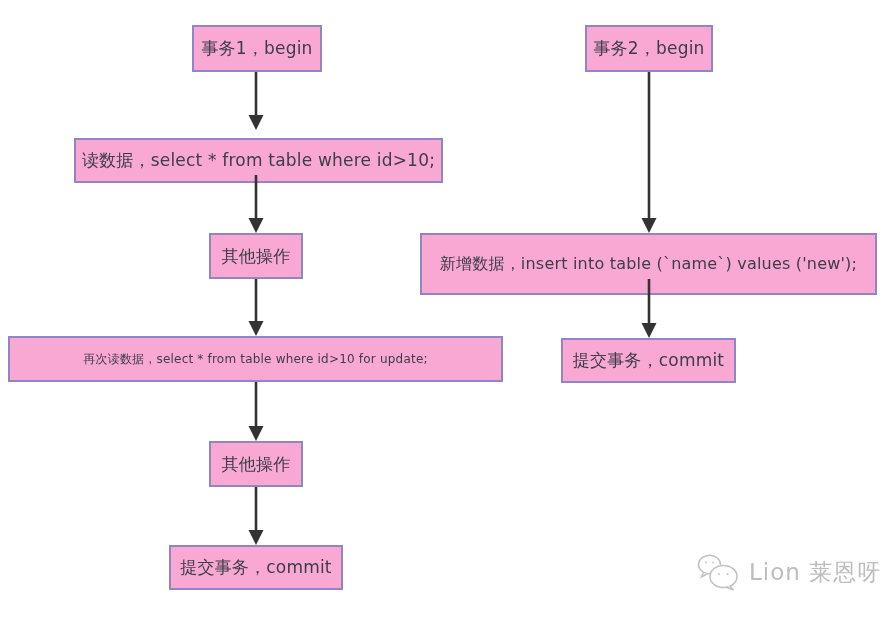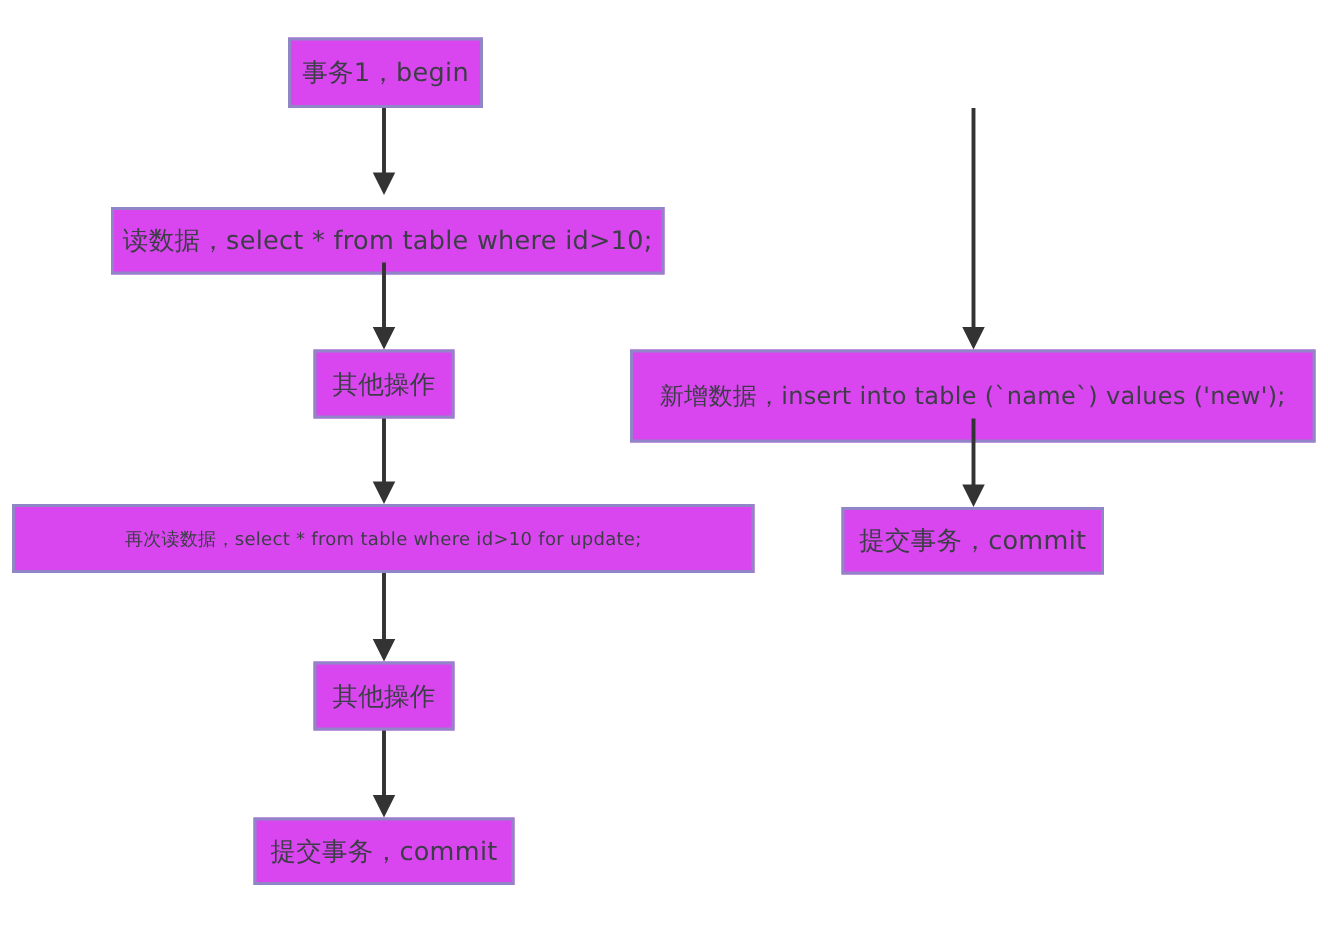--- a/index.html
+++ b/index.html
@@ -11,21 +11,21 @@
   .canvas {
     position: relative;
     width: 885px;
     height: 617px;
     background: #ffffff;
     overflow: hidden;
   }
   .node {
     position: absolute;
     box-sizing: border-box;
-    background: #d946ef;
+    background: #f9a8d4;
     border: 2px solid #8f85c7;
     color: #3d3d47;
     font-size: 17px;
     display: flex;
     align-items: center;
     justify-content: center;
     white-space: nowrap;
     text-align: center;
     letter-spacing: 0.2px;
   }
@@ -65,20 +65,21 @@
 
 <div class="canvas">
 
   <div class="node" id="t1-begin">事务1，begin</div>
   <div class="node" id="t1-read">读数据，select * from table where id&gt;10;</div>
   <div class="node" id="t1-other1">其他操作</div>
   <div class="node" id="t1-read2">再次读数据，select * from table where id&gt;10 for update;</div>
   <div class="node" id="t1-other2">其他操作</div>
   <div class="node" id="t1-commit">提交事务，commit</div>
 
+  <div class="node" id="t2-begin">事务2，begin</div>
   <div class="node" id="t2-insert">新增数据，insert into table (`name`) values ('new');</div>
   <div class="node" id="t2-commit">提交事务，commit</div>
 
   <svg class="arrows-layer" width="885" height="617" viewBox="0 0 885 617">
     <g stroke="#333333" stroke-width="2.6" fill="#333333">
 
       <g>
         <line x1="256" y1="72" x2="256" y2="117"></line>
           <polygon points="248.5,115 263.5,115 256,130" stroke="none"></polygon>
       </g>
@@ -103,14 +104,29 @@
         <line x1="649" y1="72" x2="649" y2="220"></line>
           <polygon points="641.5,218 656.5,218 649,233" stroke="none"></polygon>
       </g>
       <g>
         <line x1="649" y1="279" x2="649" y2="325"></line>
           <polygon points="641.5,323 656.5,323 649,338" stroke="none"></polygon>
       </g>
     </g>
   </svg>
 
+  <div class="watermark">
+    <svg width="44" height="40" viewBox="0 0 44 40" fill="none" stroke="#c3c3c3" stroke-width="1.6">
+
+      <ellipse cx="13.5" cy="12.5" rx="11" ry="9.2" fill="#ffffff"></ellipse>
+      <path d="M7.5,20.5 L5.5,25 L11,22" fill="#ffffff"></path>
+      <circle cx="10" cy="10.5" r="0.9" fill="#c3c3c3" stroke="none"></circle>
+      <circle cx="17" cy="10.5" r="0.9" fill="#c3c3c3" stroke="none"></circle>
+
+      <ellipse cx="27.5" cy="24.5" rx="13.5" ry="11" fill="#ffffff"></ellipse>
+      <path d="M34,34.2 L37.5,38 L30.5,35.2" fill="#ffffff"></path>
+      <circle cx="23" cy="22" r="1" fill="#c3c3c3" stroke="none"></circle>
+      <circle cx="31.5" cy="22" r="1" fill="#c3c3c3" stroke="none"></circle>
+    </svg>
+    <span>Lion 莱恩呀</span>
+  </div>
 
 </div>
 
 </body></html>

